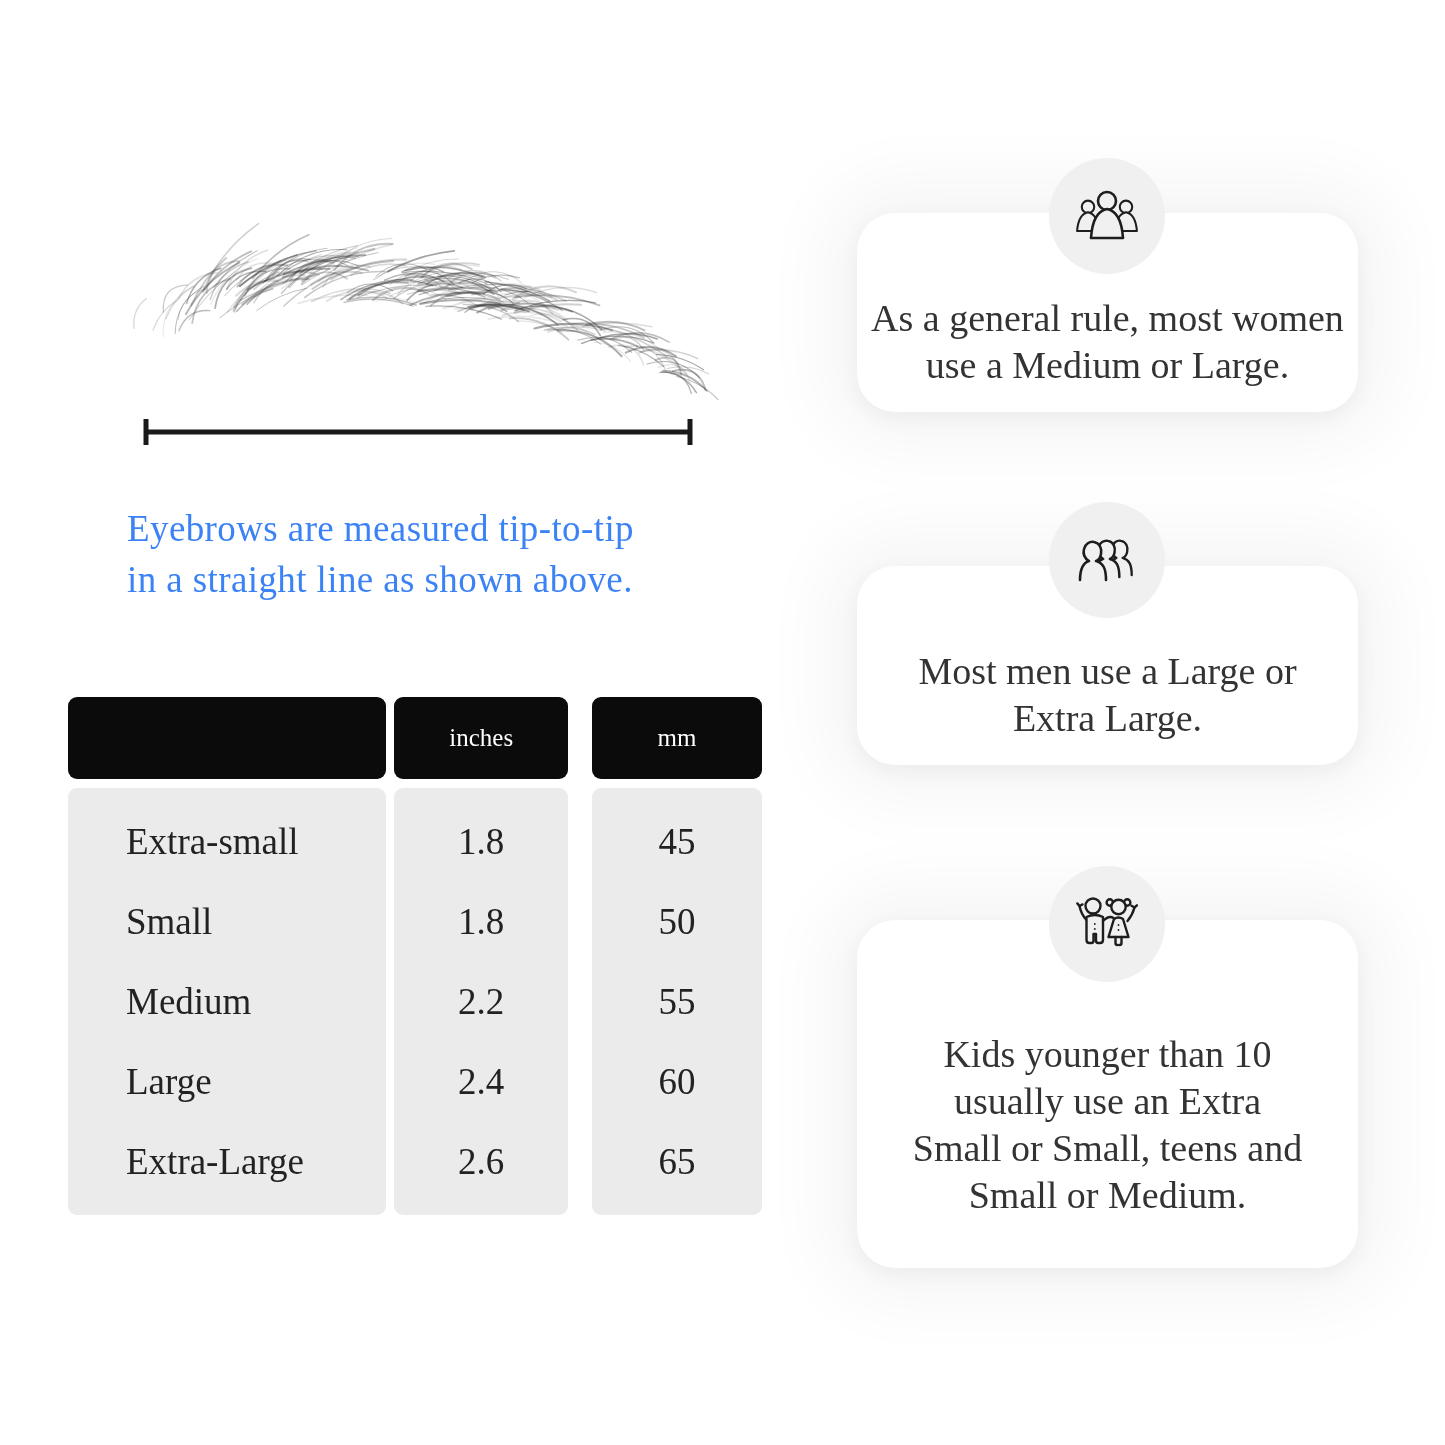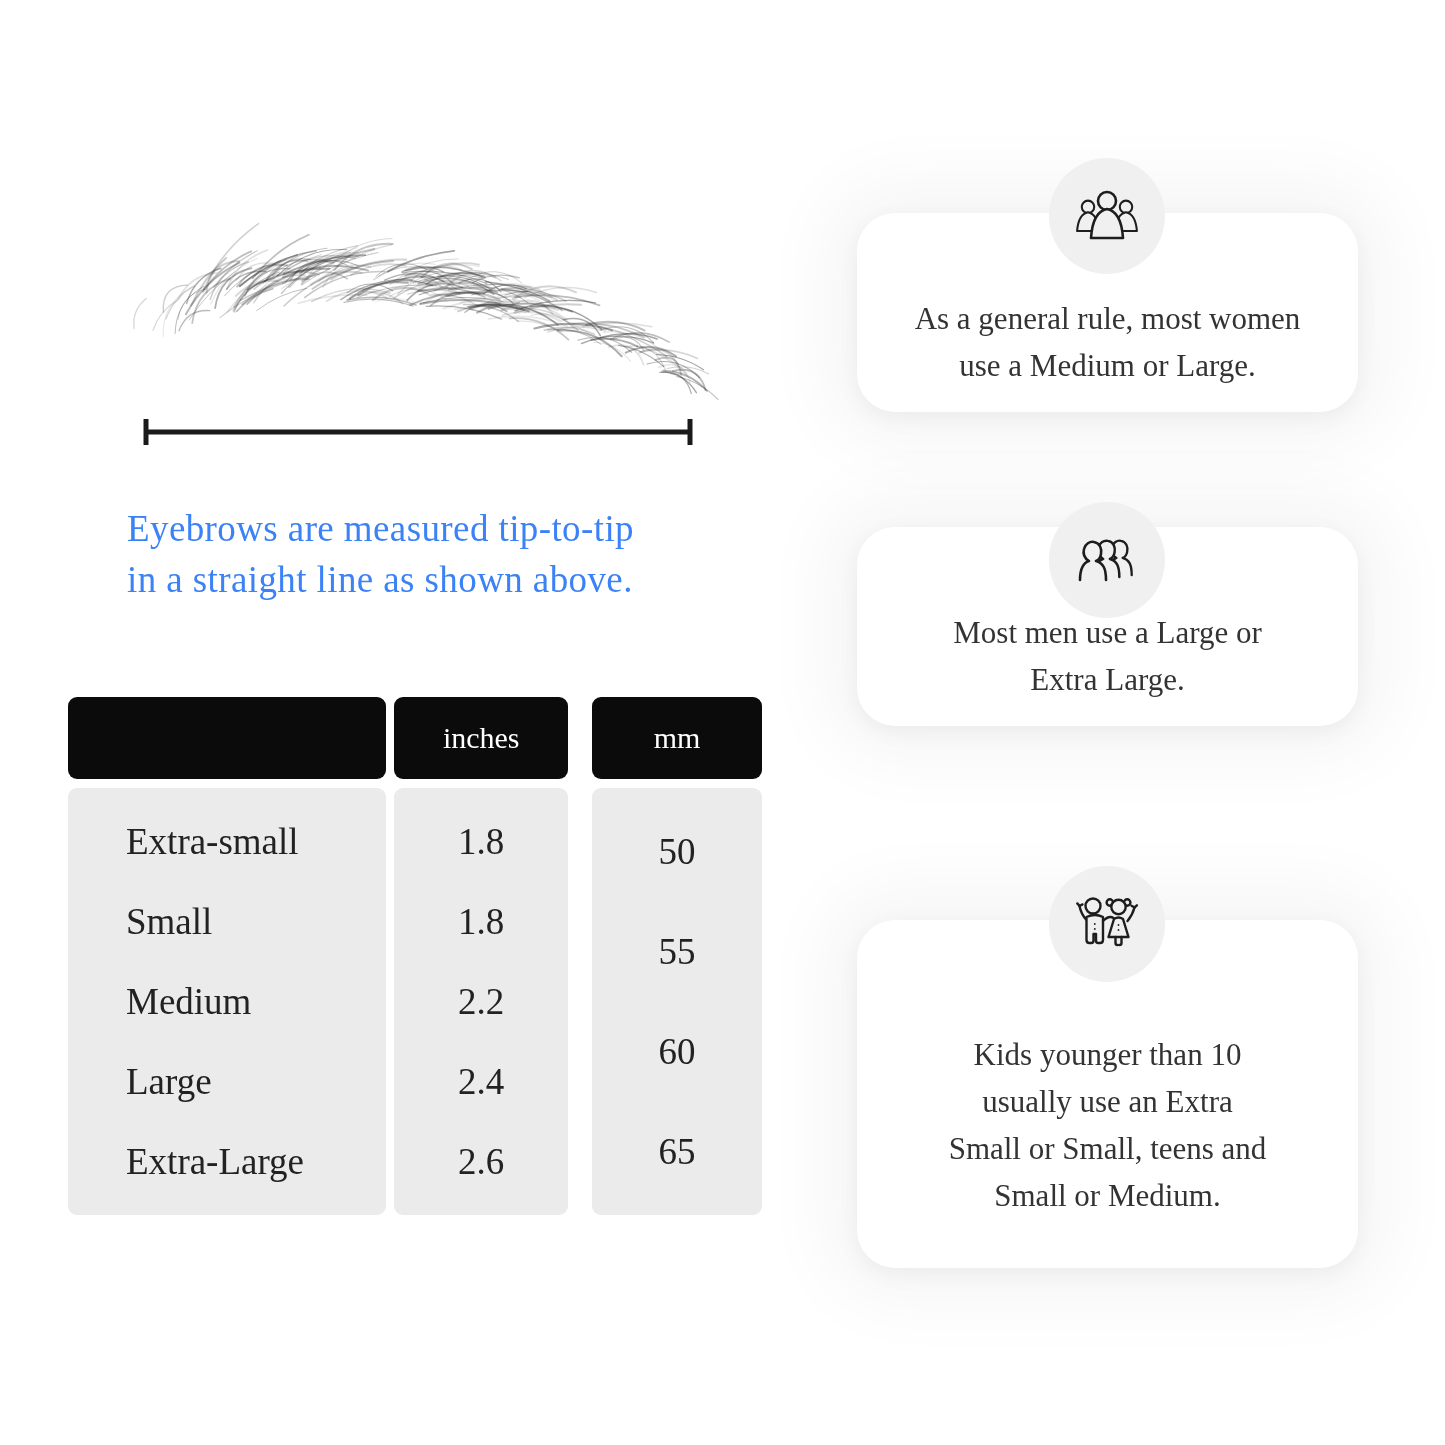--- a/index.html
+++ b/index.html
@@ -45,21 +45,21 @@
   .t-cell-1 { width: 326px; }
   .t-cell-2 { width: 178px; margin-left: 8px; }
   .t-cell-3 { width: 174px; margin-left: 24px; }
   .head-cell {
     background: #0b0b0b;
     border-radius: 9px;
     color: #ffffff;
     display: flex;
     align-items: center;
     justify-content: center;
-    font-size: 30px;
+    font-size: 25px;
   }
   .t-body { margin-top: 9px; height: 365px; }
   .body-col {
     background: #ebebeb;
     border-radius: 9px;
     display: flex;
     flex-direction: column;
     justify-content: space-between;
     padding: 14px 0 14px 0;
     box-sizing: border-box;
@@ -85,24 +85,24 @@
     box-shadow: 0 6px 22px rgba(0,0,0,.05), 0 0 70px 34px rgba(0,0,0,.038);
     display: flex;
     flex-direction: column;
     justify-content: center;
     align-items: center;
     text-align: center;
     box-sizing: border-box;
     z-index: 1;
   }
   .card-1 { top: 213px; height: 199px; padding-top: 58px; }
-  .card-2 { top: 527px; height: 199px; padding-top: 58px; }
+  .card-2 { top: 566px; height: 199px; padding-top: 58px; }
   .card-3 { top: 920px; height: 348px; padding-top: 62px; }
   .card-line {
-    font-size: 31px;
+    font-size: 38px;
     line-height: 47px;
     color: #333333;
     text-align: right;
   }
   .icon-circle {
     position: absolute;
     left: 1049px;
     width: 116px; height: 116px;
     border-radius: 50%;
     background: #f0f0f0;
@@ -368,20 +368,21 @@
         <div class="body-cell cell-left">Extra-Large</div>
       </div>
       <div class="t-cell-2 body-col">
         <div class="body-cell cell-center">1.8</div>
         <div class="body-cell cell-center">1.8</div>
         <div class="body-cell cell-center">2.2</div>
         <div class="body-cell cell-center">2.4</div>
         <div class="body-cell cell-center">2.6</div>
       </div>
       <div class="t-cell-3 body-col">
+        <div class="body-cell cell-center">45</div>
         <div class="body-cell cell-center">50</div>
         <div class="body-cell cell-center">55</div>
         <div class="body-cell cell-center">60</div>
         <div class="body-cell cell-center">65</div>
       </div>
     </div>
   </div>
 
   <div class="icon-circle circle-1">
     <svg class="icon-svg" width="68" height="52" viewBox="0 0 68 52" fill="#f0f0f0" stroke="#1d1d1d" stroke-width="2.6" stroke-linecap="round" stroke-linejoin="round">

